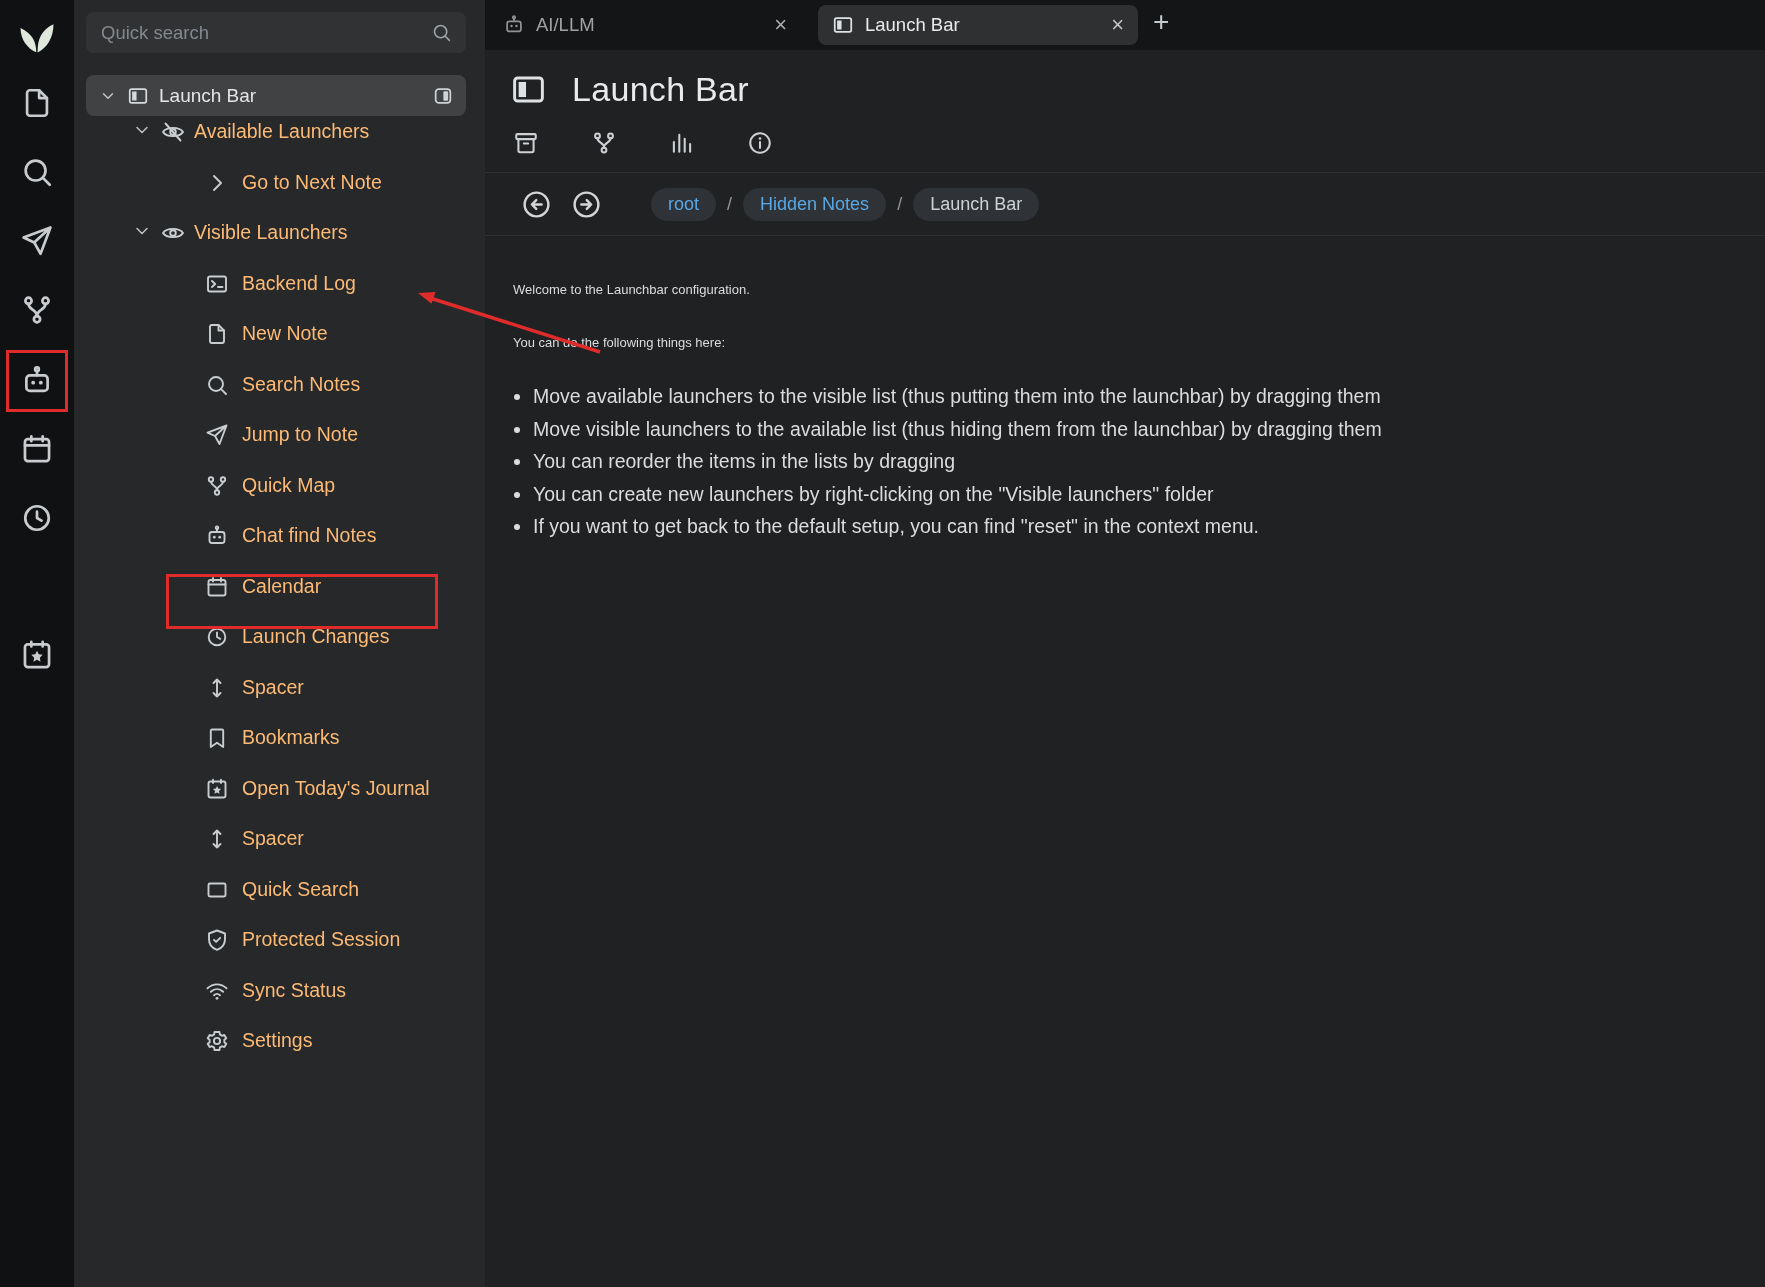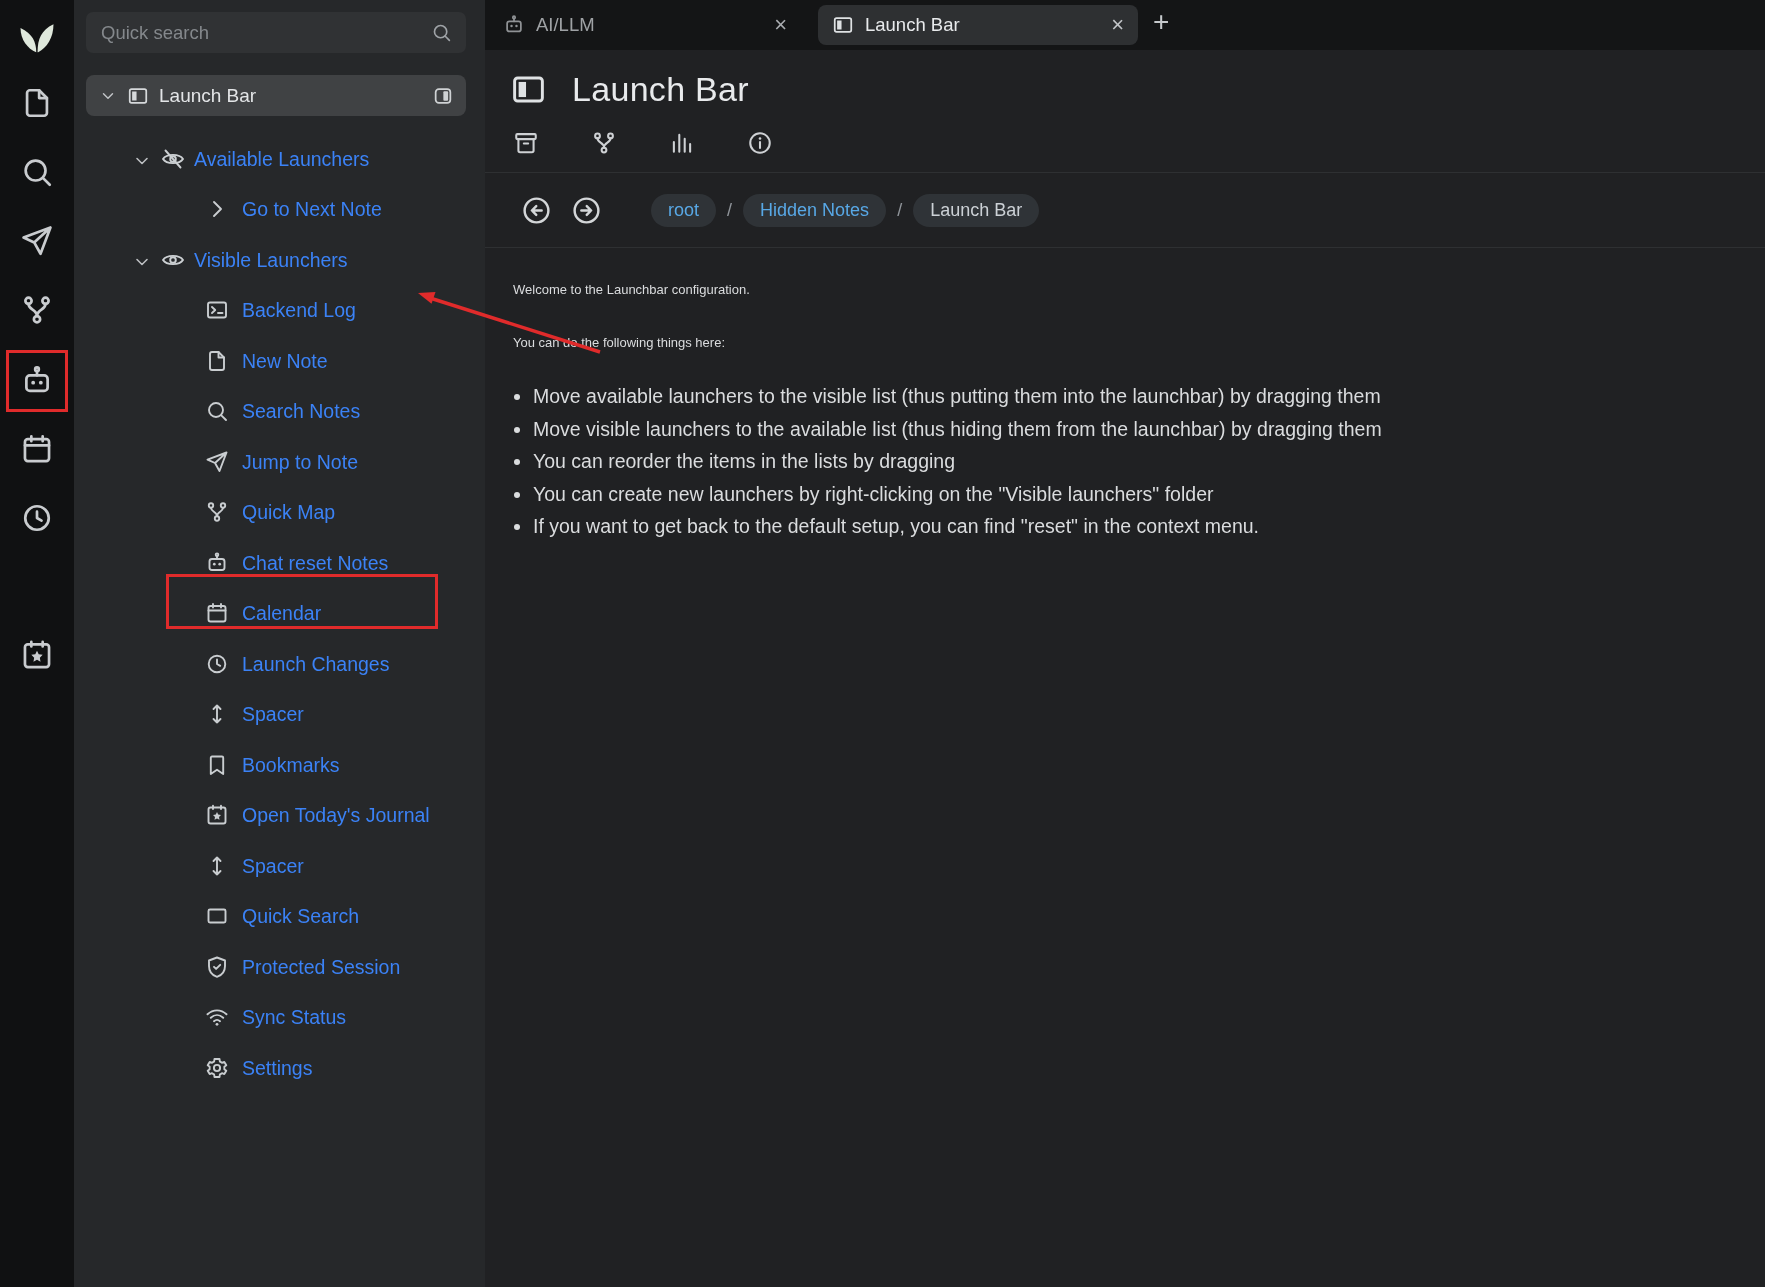--- a/index.html
+++ b/index.html
@@ -33,21 +33,21 @@
     position:absolute;left:12px;top:75px;width:380px;height:41px;background:#404244;border-radius:8px;
     display:flex;align-items:center;gap:10px;padding:0 12px 0 13px;box-sizing:border-box;
     font-size:19px;color:#e3e5e7;cursor:pointer;
   }
   .root-row .chev{width:18px;height:18px;color:#c2c5c8;flex:0 0 auto}
   .root-row .ricon{width:22px;height:22px;color:#d6d9db;flex:0 0 auto}
   .root-row .rlabel{flex:1 1 auto}
   .root-row .ticon{width:22px;height:22px;color:#cfd2d4;flex:0 0 auto}
 
   .tree{position:absolute;left:0;top:120px;width:100%}
-  .row{display:flex;align-items:flex-end;height:50.5px;font-size:19.5px;color:#3b82f6;cursor:pointer}
+  .row{display:flex;align-items:flex-start;height:50.5px;font-size:19.5px;color:#fdba74;cursor:pointer}
   .row.group{padding-left:58px;gap:9px}
   .row .chev{width:20px;height:20px;color:#bcbfc2;flex:0 0 auto}
   .row .gicon{width:24px;height:24px;color:#ccd0d3;flex:0 0 auto}
   .row.child{padding-left:131px;gap:13px}
   .row .cicon{width:24px;height:24px;color:#c9cdd0;flex:0 0 auto}
 
   .redbox{position:absolute;border:3px solid #e02b2b;z-index:40;pointer-events:none}
 
   
   .main{position:absolute;left:485px;top:0;right:0;height:100%;background:#404040}
@@ -66,21 +66,21 @@
   .tab-active .tab-close{color:#c2c5c8}
   .newtab{position:absolute;left:668px;top:8px;font-size:28px;line-height:1;color:#c6c9cc}
 
   .content{position:absolute;top:50px;left:0;right:0;bottom:0;background:#202123}
   .title-row{position:absolute;top:20px;left:25px;display:flex;align-items:center;gap:25px;color:#e8eaec}
   .title-row .bicon{width:37px;height:37px;color:#dfe2e4}
   .title-row h1{margin:0;font-size:34px;font-weight:400;letter-spacing:.3px}
   .ribbon{position:absolute;top:80px;left:28px;display:flex;gap:52px}
   .ribbon svg{width:26px;height:26px;color:#ced1d4}
   .crumbs{
-    position:absolute;top:122px;left:0;right:0;height:76px;
+    position:absolute;top:122px;left:0;right:0;height:64px;
     border-top:1px solid #2e3032;border-bottom:1px solid #2e3032;
     display:flex;align-items:center;padding-left:36px;box-sizing:border-box;
   }
   .crumbs .navbtn svg{width:31px;height:31px;color:#d3d6d8}
   .crumbs .navbtn{margin-right:19px}
   .pill{padding:6px 17px;border-radius:17px;background:#2f3337;font-size:18px;cursor:pointer;white-space:nowrap}
   .pill.link{color:#58a8e6}
   .pill.current{color:#ccd1d6}
   .pill.first{margin-left:30px}
   .sep{color:#90959a;margin:0 11px;font-size:18px}
@@ -337,21 +337,21 @@
     <div class="row child">
       <svg class="ic cicon">
           <use href="#i-branch"></use>
         </svg>
       <span>Quick Map</span>
     </div>
     <div class="row child">
       <svg class="ic cicon">
           <use href="#i-robot"></use>
         </svg>
-      <span>Chat reset Notes</span>
+      <span>Chat find Notes</span>
     </div>
     <div class="row child">
       <svg class="ic cicon">
           <use href="#i-calendar"></use>
         </svg>
       <span>Calendar</span>
     </div>
     <div class="row child">
       <svg class="ic cicon">
           <use href="#i-history"></use>

